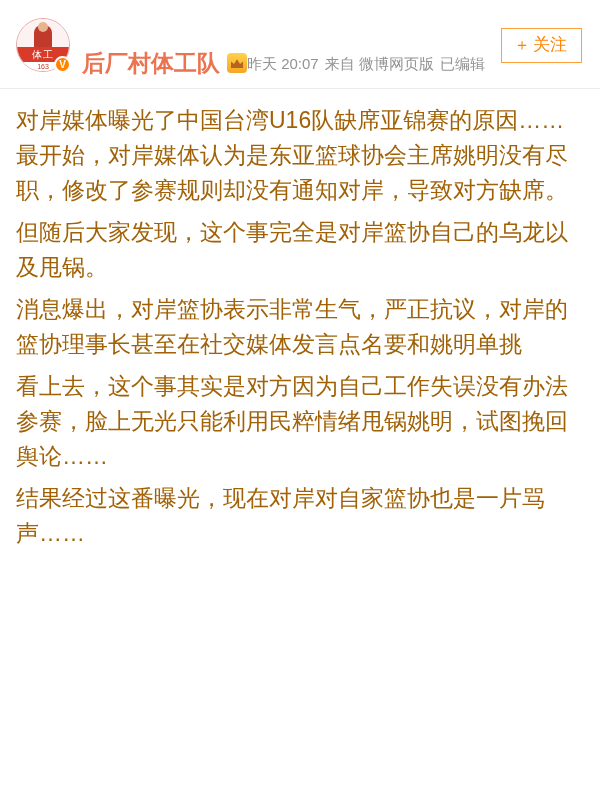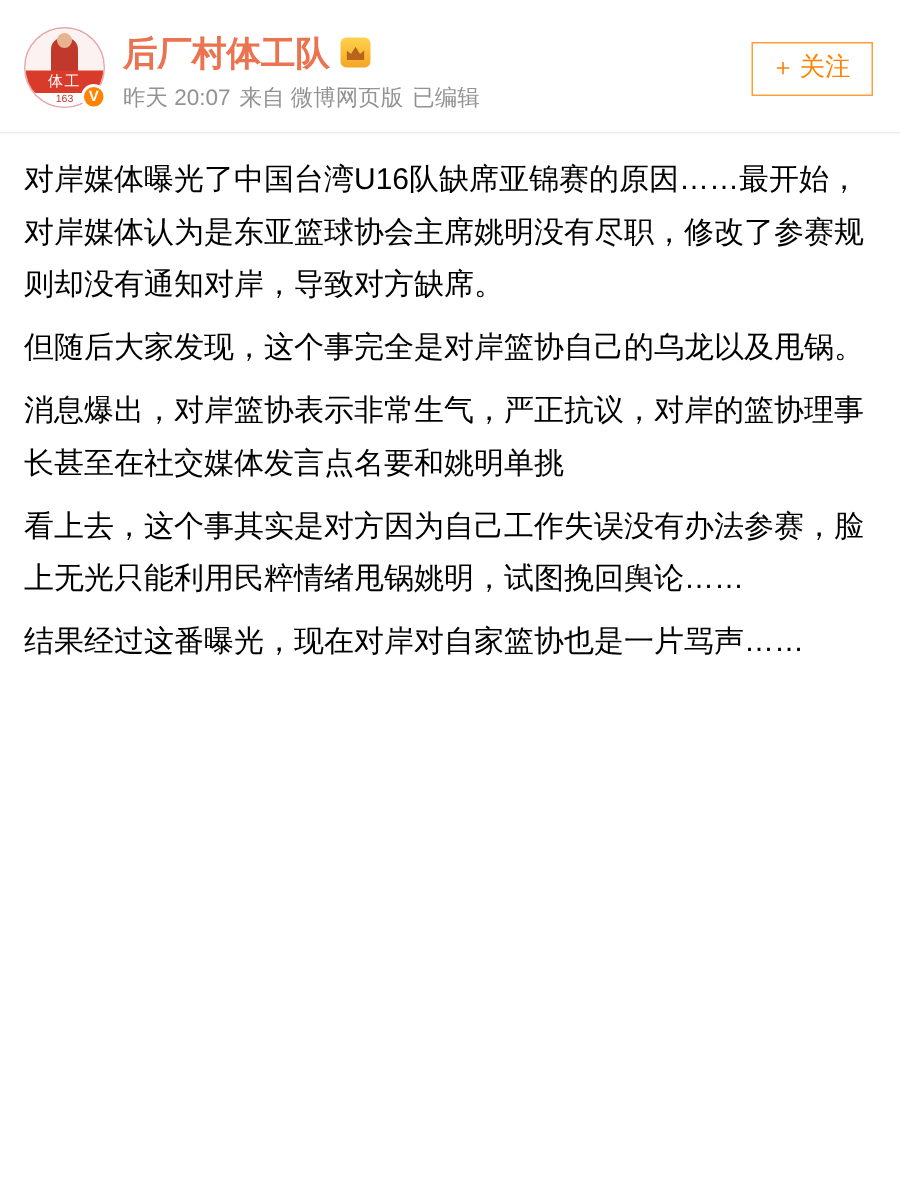--- a/index.html
+++ b/index.html
@@ -122,25 +122,26 @@
     border: 2px solid #ffffff;
     box-sizing: border-box;
     color: #ffffff;
     font-size: 10px;
     line-height: 13px;
     text-align: center;
     font-weight: bold;
   }
   .meta {
     display: flex;
-    flex-direction: column;
+    flex-direction: row;
     justify-content: flex-start;
     padding-top: 2px;
     flex: 1 1 auto;
     min-width: 0;
+    margin-top: 28px;
   }
   .nickname {
     color: #eb7350;
     font-size: 23px;
     font-weight: bold;
     line-height: 30px;
     display: flex;
     align-items: center;
     white-space: nowrap;
   }
@@ -199,22 +200,22 @@
     background: #ededed;
     margin: 0 0 0 0;
   }
 
   
   .content {
     padding: 14px 16px 10px 16px;
     box-sizing: border-box;
   }
   .para {
-    color: #000000;
-    font-size: 20px;
+    color: #a16207;
+    font-size: 23px;
     line-height: 35px;
     margin: 0 0 7px 0;
     letter-spacing: 0px;
     word-break: break-all;
   }
   .para:last-child {
     margin-bottom: 0;
   }
 </style>
 </head>

